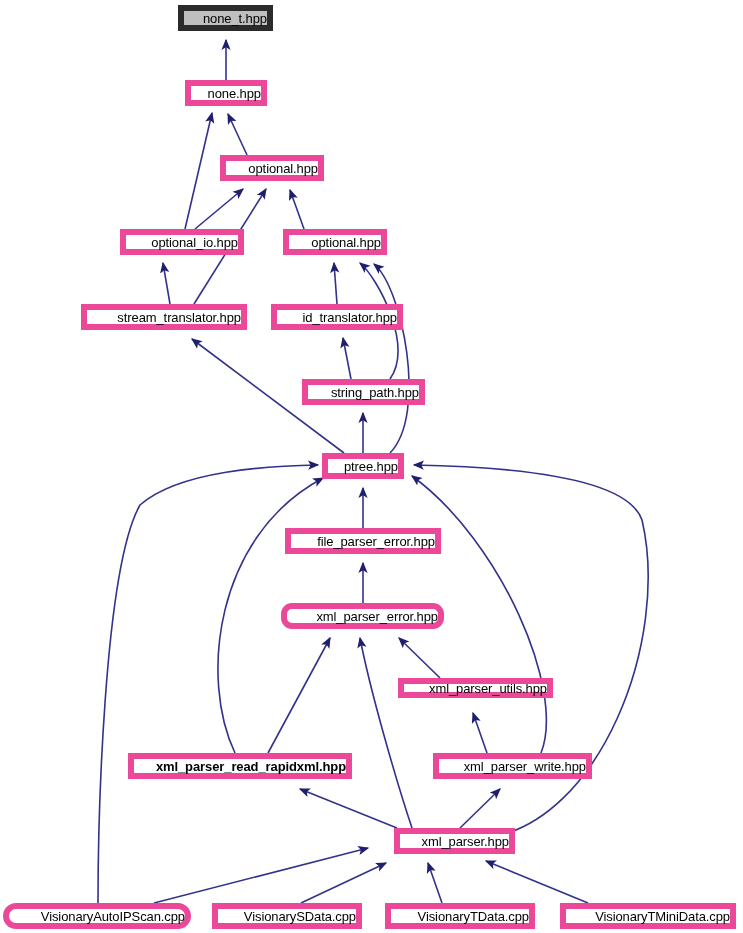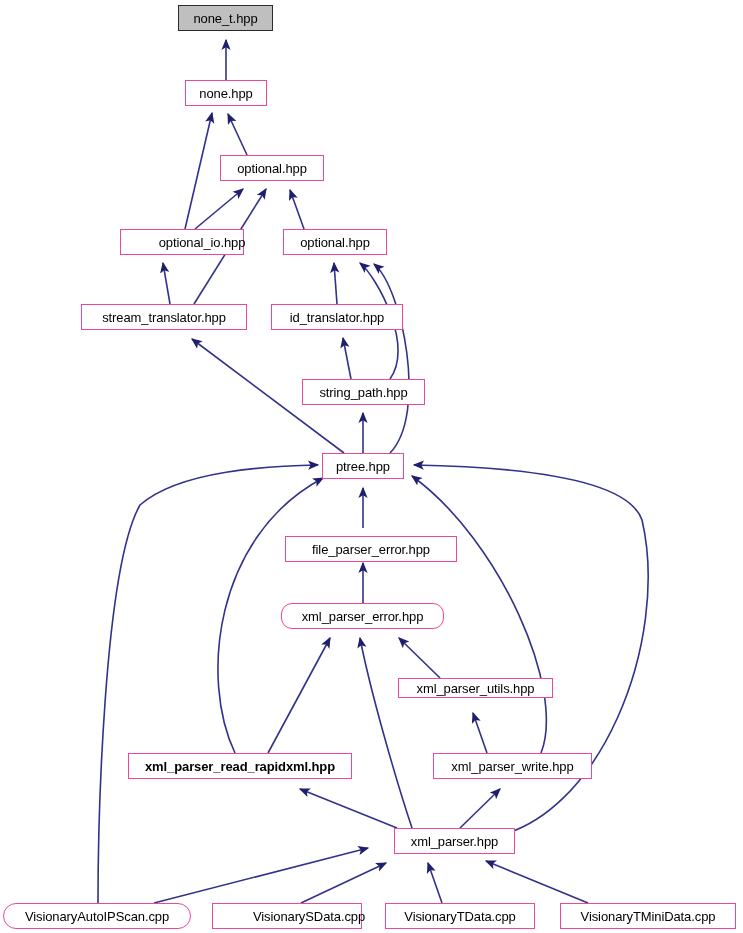--- a/index.html
+++ b/index.html
@@ -1,20 +1,20 @@
 <!DOCTYPE html>
 <html><head>
 <meta charset="utf-8">
 <style>
   html,body{margin:0;padding:0;background:#ffffff;}
   body{width:743px;height:933px;overflow:hidden;font-family:"Liberation Sans",sans-serif;}
   #graph{position:relative;width:743px;height:933px;background:#ffffff;}
   svg#edges{position:absolute;left:0;top:0;width:743px;height:933px;}
-  .node{position:absolute;box-sizing:border-box;background:#ffffff;border:1px solid #ec4899;
-        display:flex;align-items:center;justify-content:center;
+  .node{position:absolute;box-sizing:border-box;background:#ffffff;border:6px solid #ec4899;
+        display:flex;align-items:center;justify-content:flex-end;
         font-family:"Liberation Sans",sans-serif;font-size:13px;color:#000000;
         line-height:1;white-space:nowrap;letter-spacing:-0.1px;}
   .node.root{background:#bfbfbf;border-color:#2b2b2b;}
   .node-label{pointer-events:none;}
 </style>
 </head>
 <body>
 
 <div id="graph" style="background: rgb(255, 255, 255);">
   <svg id="edges" viewBox="0 0 743 933" xmlns="http://www.w3.org/2000/svg">
@@ -76,21 +76,21 @@
       </div>
       <div class="node" style="left: 271px; top: 304px; width: 132px; height: 26px;">
         <span class="node-label">id_translator.hpp</span>
       </div>
       <div class="node" style="left: 302px; top: 379px; width: 123px; height: 26px;">
         <span class="node-label">string_path.hpp</span>
       </div>
       <div class="node" style="left: 322px; top: 453px; width: 82px; height: 26px;">
         <span class="node-label">ptree.hpp</span>
       </div>
-      <div class="node" style="left: 285px; top: 528px; width: 172px; height: 26px; margin-top: 8px;">
+      <div class="node" style="left: 285px; top: 528px; width: 156px; height: 26px;">
         <span class="node-label">file_parser_error.hpp</span>
       </div>
       <div class="node" style="left: 281px; top: 603px; width: 163px; height: 26px; border-radius: 11px;">
         <span class="node-label">xml_parser_error.hpp</span>
       </div>
       <div class="node" style="left: 398px; top: 678px; width: 155px; height: 20px;">
         <span class="node-label">xml_parser_utils.hpp</span>
       </div>
       <div class="node" style="left: 128px; top: 753px; width: 224px; height: 26px; font-weight: bold;">
         <span class="node-label">xml_parser_read_rapidxml.hpp</span>

